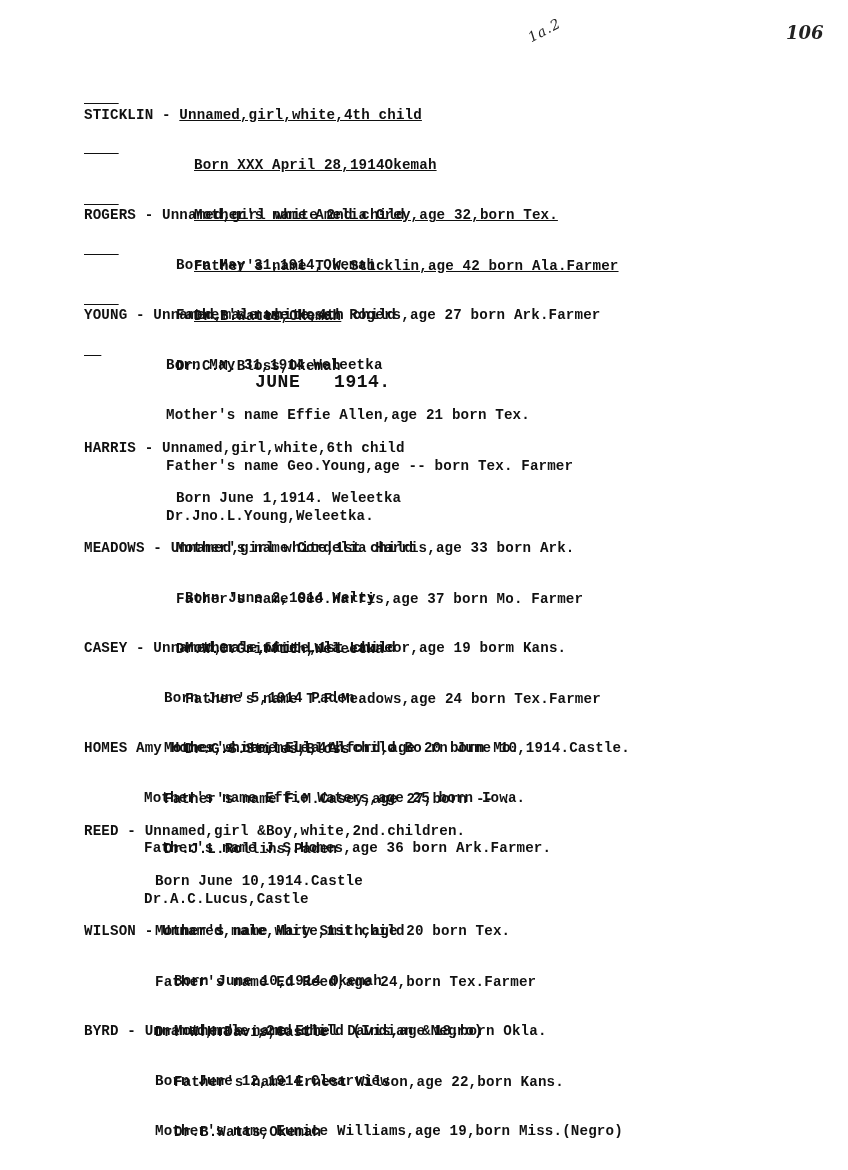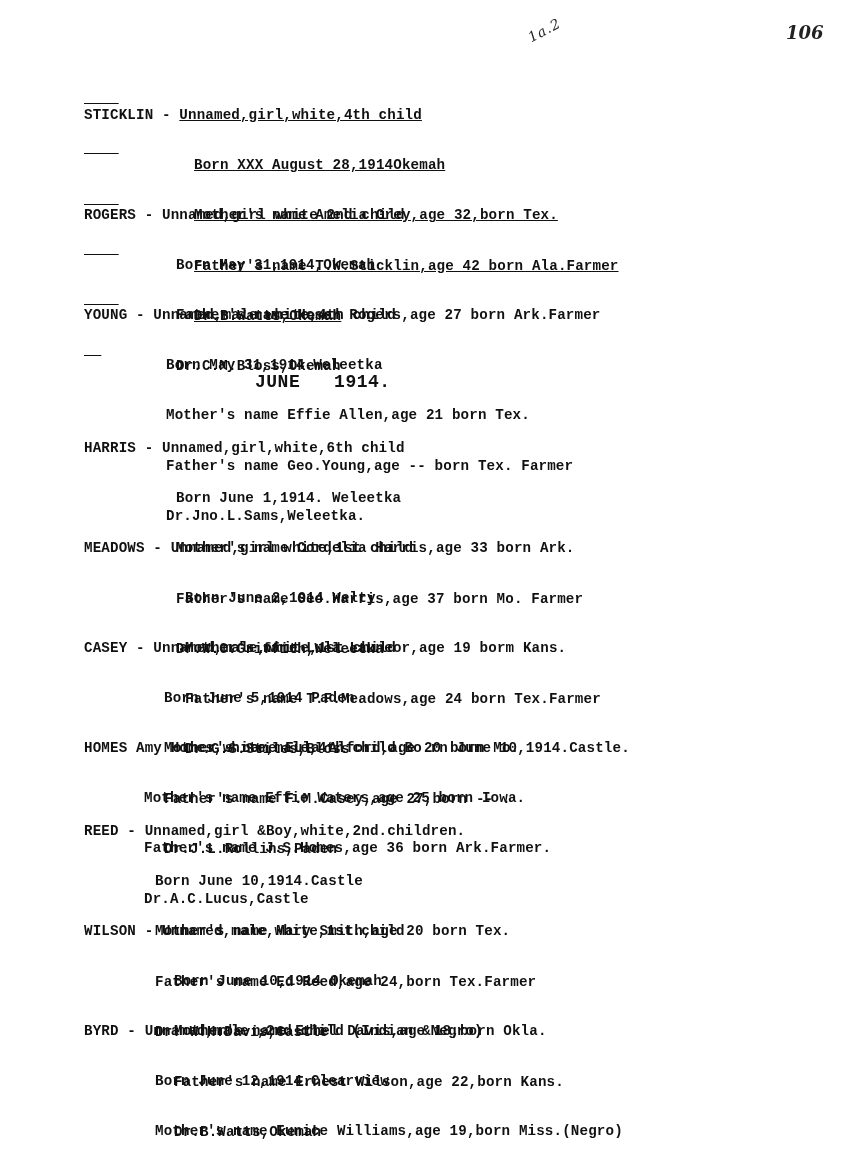--- a/index.html
+++ b/index.html
@@ -67,39 +67,39 @@
 </head>
 <body>
 
 <div class="page">
 
   <span class="hand-mark top">1a.2</span>
   <span class="hand-mark page-num">106</span>
 
   <div class="entry" style="top:73px;text-decoration:underline;">
     <span class="line"><span class="surname">STICKLIN</span><span class="dash"> - </span><span>Unnamed,girl,white,4th child</span></span>
-    <span class="line"><span class="indent" style="width:110px"></span><span>Born XXX August 28,1914Okemah</span></span>
+    <span class="line"><span class="indent" style="width:110px"></span><span>Born XXX April 28,1914Okemah</span></span>
     <span class="line"><span class="indent" style="width:110px"></span><span>Mother's name Amelia Grey,age 32,born Tex.</span></span>
     <span class="line"><span class="indent" style="width:110px"></span><span>Father's name T.W.Sticklin,age 42 born Ala.Farmer</span></span>
     <span class="line"><span class="indent" style="width:110px"></span><span>Dr.B.Watts,Okemah</span></span>
   </div>
 
   <div class="entry" style="top:173px;">
     <span class="line"><span class="surname">ROGERS</span><span class="dash"> - </span><span>Unnamed,girl white 2nd child</span></span>
     <span class="line"><span class="indent" style="width:92px"></span><span>Born May 31,1914,Okemah</span></span>
     <span class="line"><span class="indent" style="width:92px"></span><span>Father's name Hoser Rogers,age 27 born Ark.Farmer</span></span>
     <span class="line"><span class="indent" style="width:92px"></span><span>Dr.C.M.Bloss,Okemah</span></span>
   </div>
 
   <div class="entry" style="top:273px;">
     <span class="line"><span class="surname">YOUNG</span><span class="dash"> - </span><span>Unnamed,male white,4th child</span></span>
     <span class="line"><span class="indent" style="width:82px"></span><span>Born May 31,1914.Weleetka</span></span>
     <span class="line"><span class="indent" style="width:82px"></span><span>Mother's name Effie Allen,age 21 born Tex.</span></span>
     <span class="line"><span class="indent" style="width:82px"></span><span>Father's name Geo.Young,age -- born Tex. Farmer</span></span>
-    <span class="line"><span class="indent" style="width:82px"></span><span>Dr.Jno.L.Sams,Weleetka.</span></span>
+    <span class="line"><span class="indent" style="width:82px"></span><span>Dr.Jno.L.Young,Weleetka.</span></span>
   </div>
 
   <div class="section-heading">JUNE   1914.</div>
 
   <div class="entry" style="top:406px;">
     <span class="line"><span class="surname">HARRIS</span><span class="dash"> - </span><span>Unnamed,girl,white,6th child</span></span>
     <span class="line"><span class="indent" style="width:92px"></span><span>Born June 1,1914. Weleetka</span></span>
     <span class="line"><span class="indent" style="width:92px"></span><span>Mother's name Cordelia Harris,age 33 born Ark.</span></span>
     <span class="line"><span class="indent" style="width:92px"></span><span>Father's name Geo.Harris,age 37 born Mo. Farmer</span></span>
     <span class="line"><span class="indent" style="width:92px"></span><span>Dr.W.C.Griffith,Weleetka</span></span>

